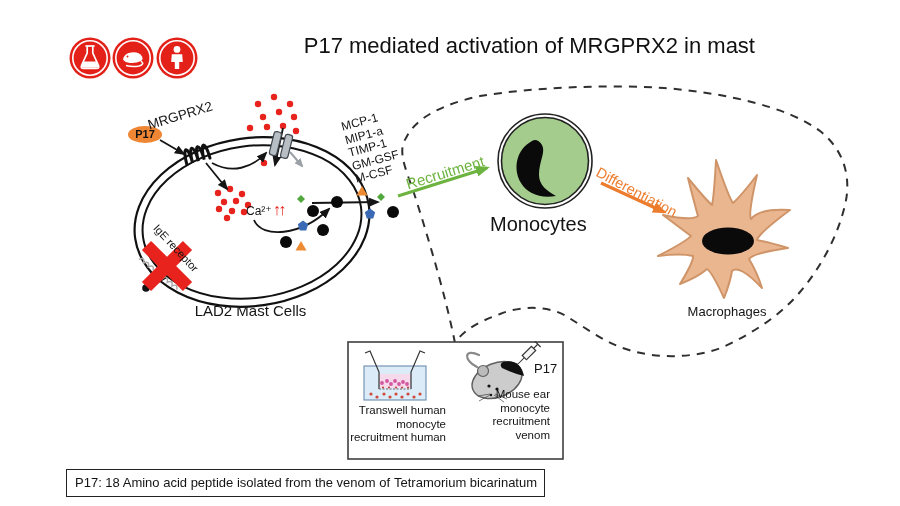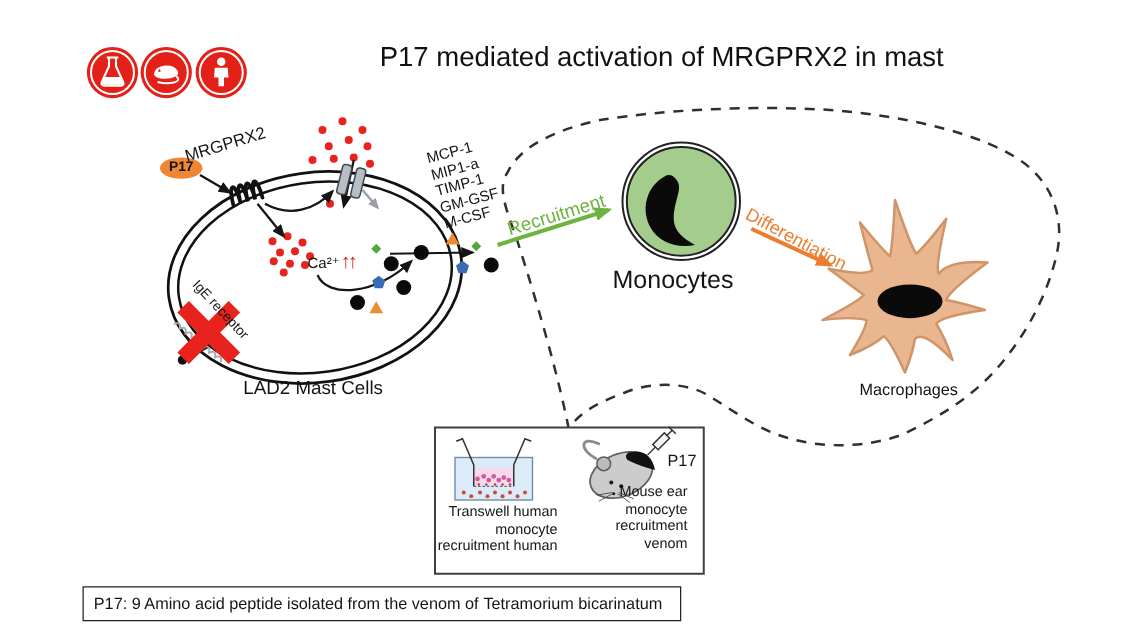--- a/index.html
+++ b/index.html
@@ -281,16 +281,16 @@
 </div>
 
 <div class="txt cap mouse">
   <div>Mouse ear</div>
   <div>monocyte</div>
   <div>recruitment</div>
   <div>venom</div>
 </div>
 
 <div class="txt footnote">
-  <span>P17: 9 Amino acid peptide isolated from the venom of</span><span class="species">Tetramorium bicarinatum</span>
+  <span>P17: 18 Amino acid peptide isolated from the venom of</span><span class="species">Tetramorium bicarinatum</span>
 </div>
 
 </div>
 
 </body></html>

